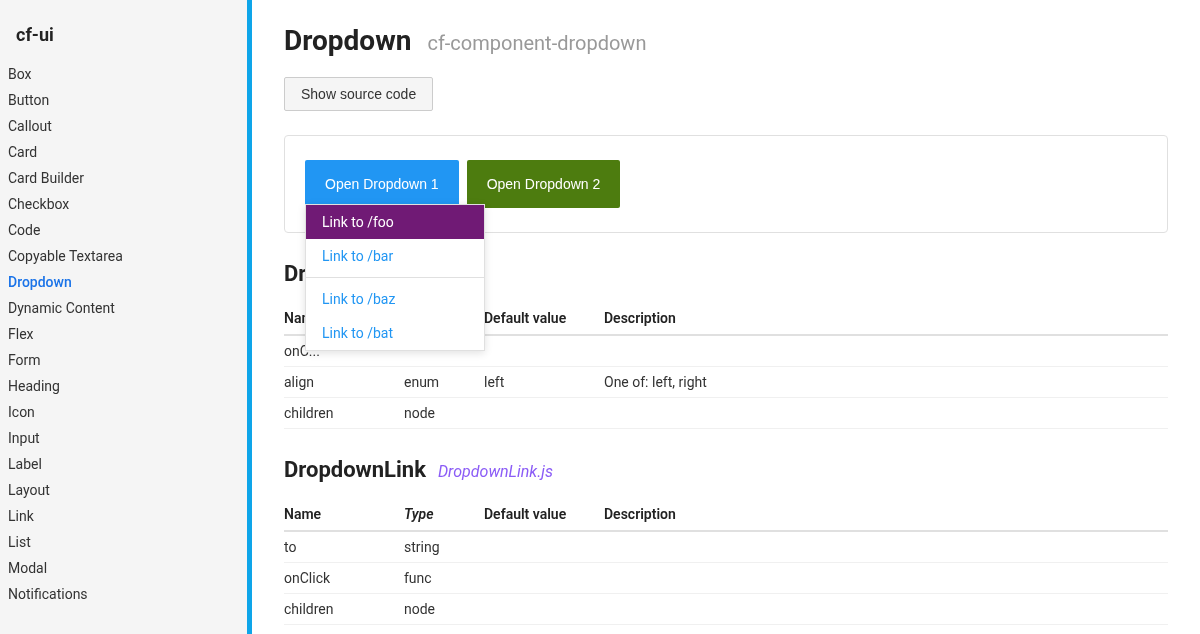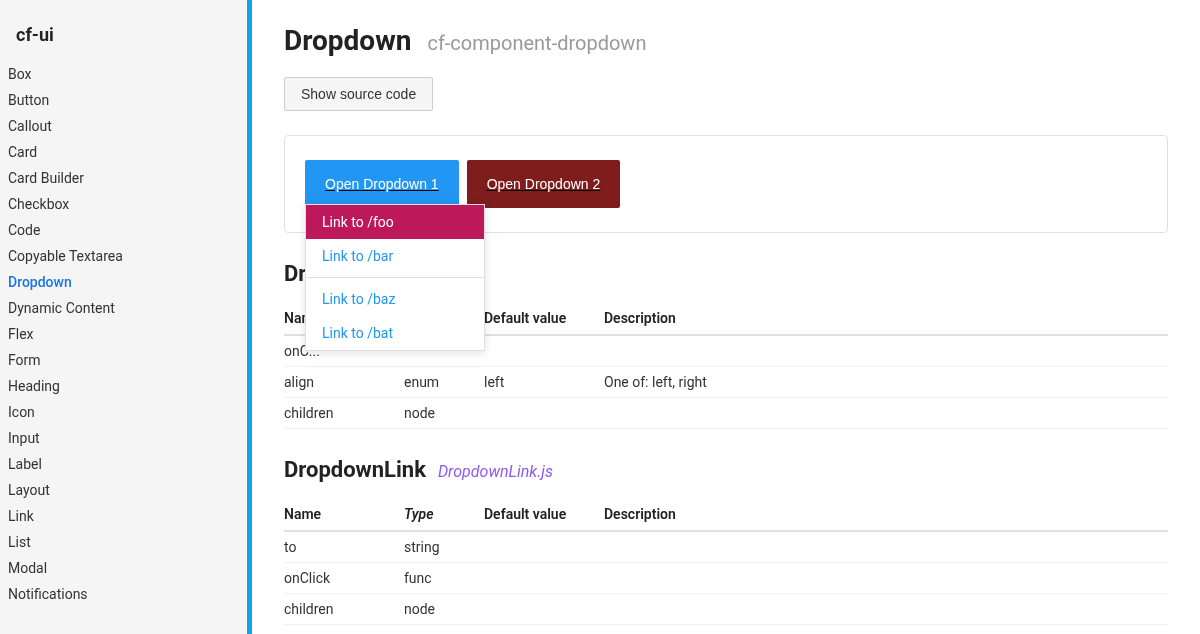--- a/index.html
+++ b/index.html
@@ -68,42 +68,41 @@
     }
 
     
     .demo-box {
       border: 1px solid #e0e0e0;
       border-radius: 4px;
       padding: 24px 20px;
       margin-bottom: 28px;
       position: relative;
       background: #fff;
-      text-decoration: underline;
     }
 
     .demo-buttons {
       display: flex;
       gap: 8px;
       margin-bottom: 0;
     }
 
     .btn-blue {
       padding: 10px 20px;
       background: #2196f3;
       color: #fff;
       border: none;
       cursor: pointer;
       font-size: 14px;
       font-weight: 500;
       border-radius: 2px;
     }
     .btn-green {
       padding: 16px 20px;
-      background: #7f1d1d;
+      background: #4d7c0f;
       color: #fff;
       border: none;
       cursor: pointer;
       font-size: 14px;
       font-weight: 500;
       border-radius: 2px;
     }
 
     
     .dropdown-menu {
@@ -118,21 +117,21 @@
     }
     .dropdown-item {
       display: block;
       padding: 9px 16px;
       color: #2196f3;
       cursor: pointer;
       font-size: 14px;
       text-decoration: none;
     }
     .dropdown-item.active {
-      background: #be185d;
+      background: #701a75;
       color: #fff;
     }
     .dropdown-divider {
       height: 1px;
       background: #e0e0e0;
       margin: 4px 0;
     }
 
     
     .section-header {

